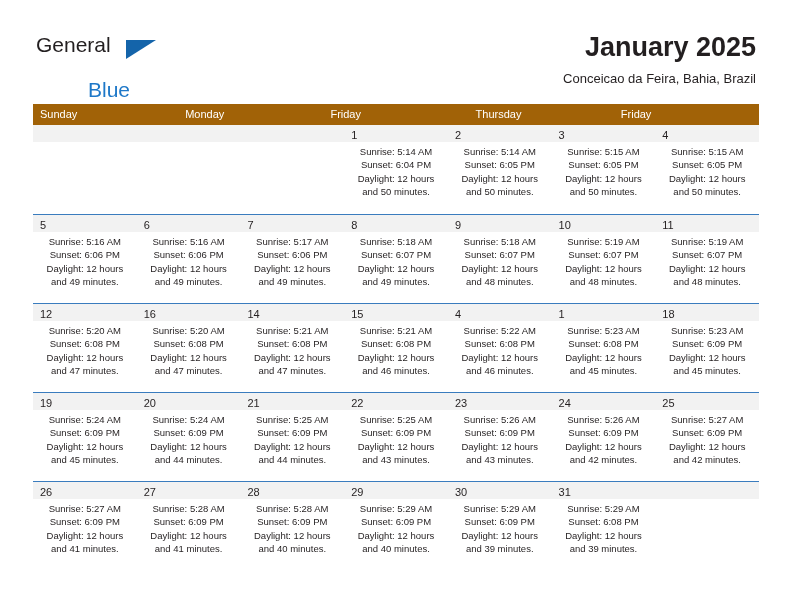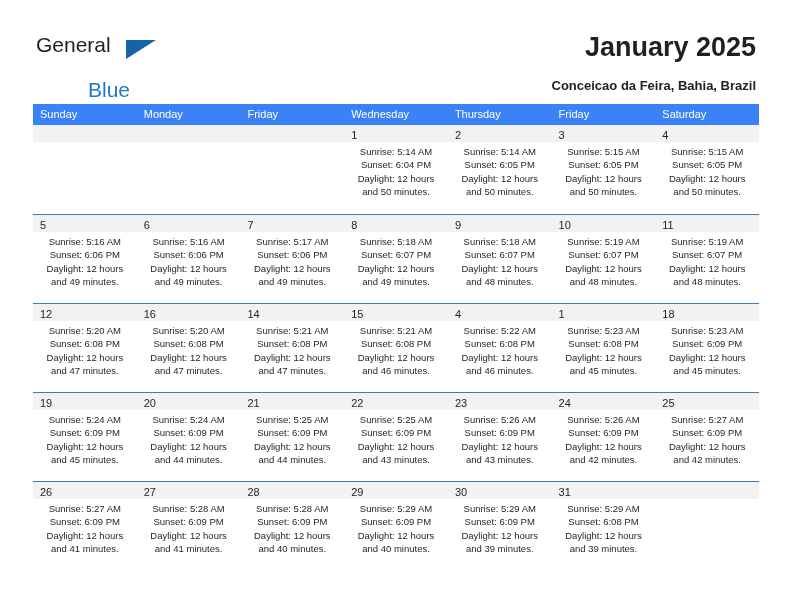--- a/index.html
+++ b/index.html
@@ -73,38 +73,37 @@
     text-align: right;
   }
   .cal-title {
     font-size: 27px;
     font-weight: bold;
     color: #231f20;
     line-height: 34px;
     white-space: nowrap;
   }
   .cal-subtitle {
-    margin-top: 14px;
+    margin-top: 7px;
     font-size: 13px;
     color: #231f20;
     line-height: 16px;
     white-space: nowrap;
-    font-weight: bold;
   }
 
   
   .calendar {
     position: absolute;
     left: 33px;
     top: 104px;
     width: 726px;
   }
   .weekdays {
     display: flex;
-    background: #3b82f6;
+    background: #a16207;
     height: 21px;
     align-items: center;
   }
   .weekday {
     flex: 1 1 0;
     box-sizing: border-box;
     padding-left: 7px;
     font-size: 11px;
     color: #ffffff;
     line-height: 21px;
@@ -167,24 +166,22 @@
       <div class="cal-subtitle">Conceicao da Feira, Bahia, Brazil</div>
     </div>
 
   </div>
 
   <div class="calendar">
     <div class="weekdays">
         <div class="weekday">Sunday</div>
         <div class="weekday">Monday</div>
         <div class="weekday">Friday</div>
-        <div class="weekday">Wednesday</div>
         <div class="weekday">Thursday</div>
         <div class="weekday">Friday</div>
-        <div class="weekday">Saturday</div>
       </div>
     <div class="weeks">
         <div class="week first">
           <div class="day-cell empty">
             <div class="day-number-band"><span class="day-number"></span></div>
           </div>
           <div class="day-cell empty">
             <div class="day-number-band"><span class="day-number"></span></div>
           </div>
           <div class="day-cell empty">

